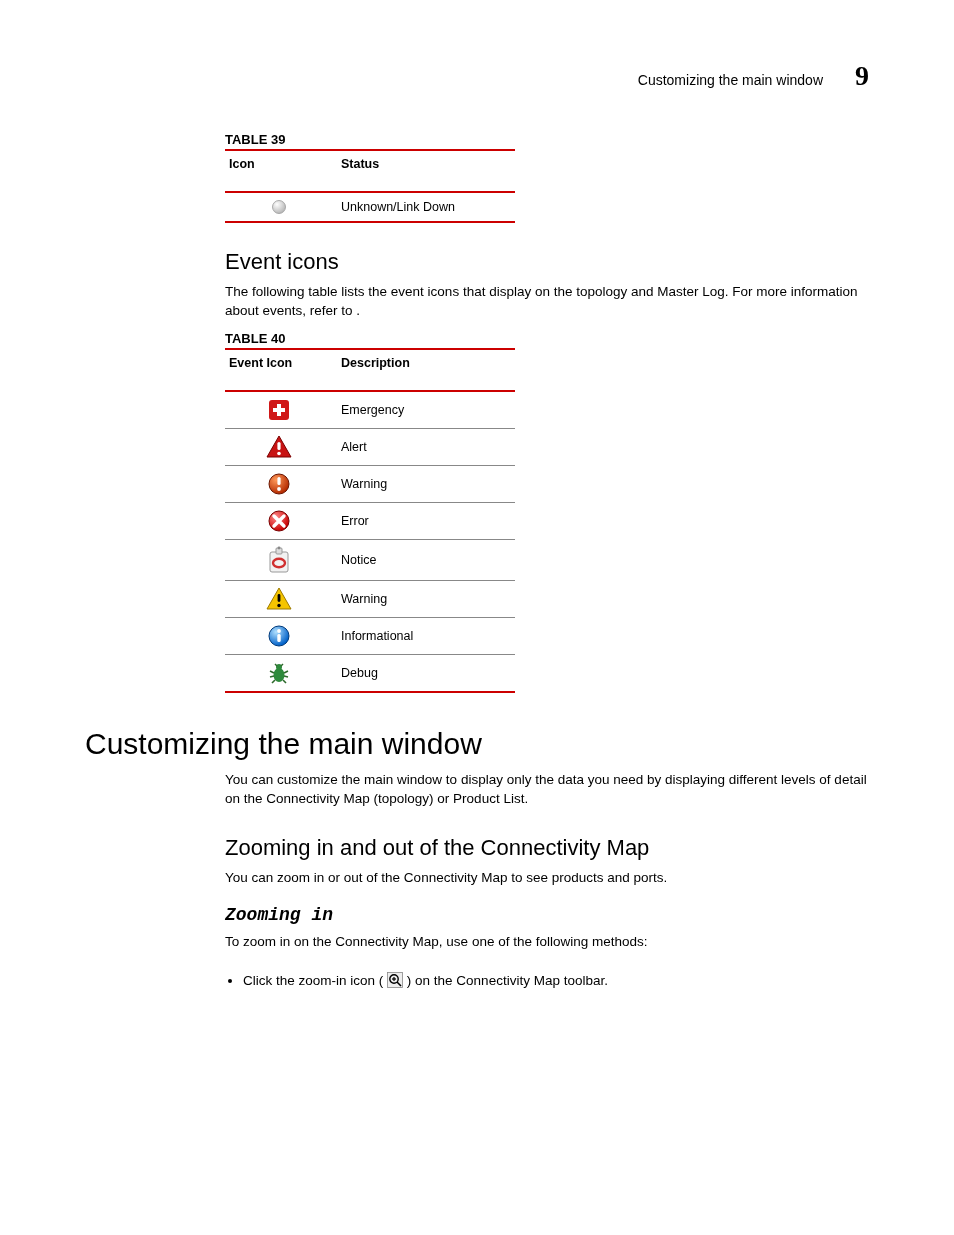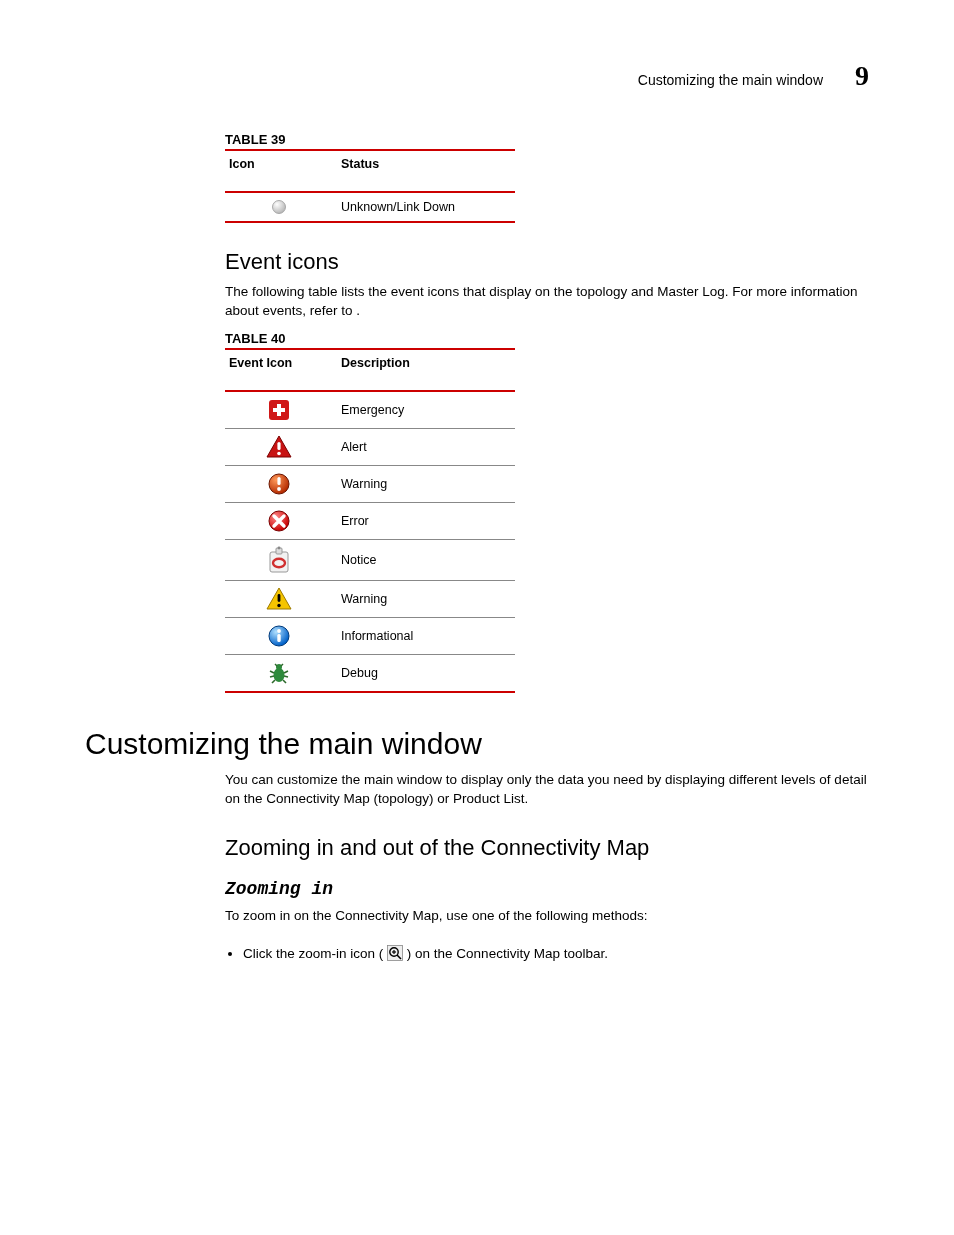--- a/index.html
+++ b/index.html
@@ -275,20 +275,21 @@
         </tr>
       </tbody>
     </table>
   </div>
 
   <h1 class="bigsection">Customizing the main window</h1>
   <div class="indent-block">
     <p class="body">You can customize the main window to display only the data you need by displaying different levels of detail on the Connectivity Map (topology) or Product List.</p>
 
     <h2 class="section">Zooming in and out of the Connectivity Map</h2>
+    <p class="body">You can zoom in or out of the Connectivity Map to see products and ports.</p>
 
     <h3 class="sub">Zooming in</h3>
     <p class="body">To zoom in on the Connectivity Map, use one of the following methods:</p>
     <ul class="bullets">
       <li>
         <span>Click the zoom-in icon (</span>
         <span class="ic" style="vertical-align:-3px;">
           <svg width="16" height="16" viewBox="0 0 16 16">
             <rect x="0.5" y="0.5" width="15" height="15" fill="#eee" stroke="#888" stroke-width="0.8"></rect>
             <circle cx="7" cy="7" r="4.2" fill="none" stroke="#000" stroke-width="1.4"></circle>

